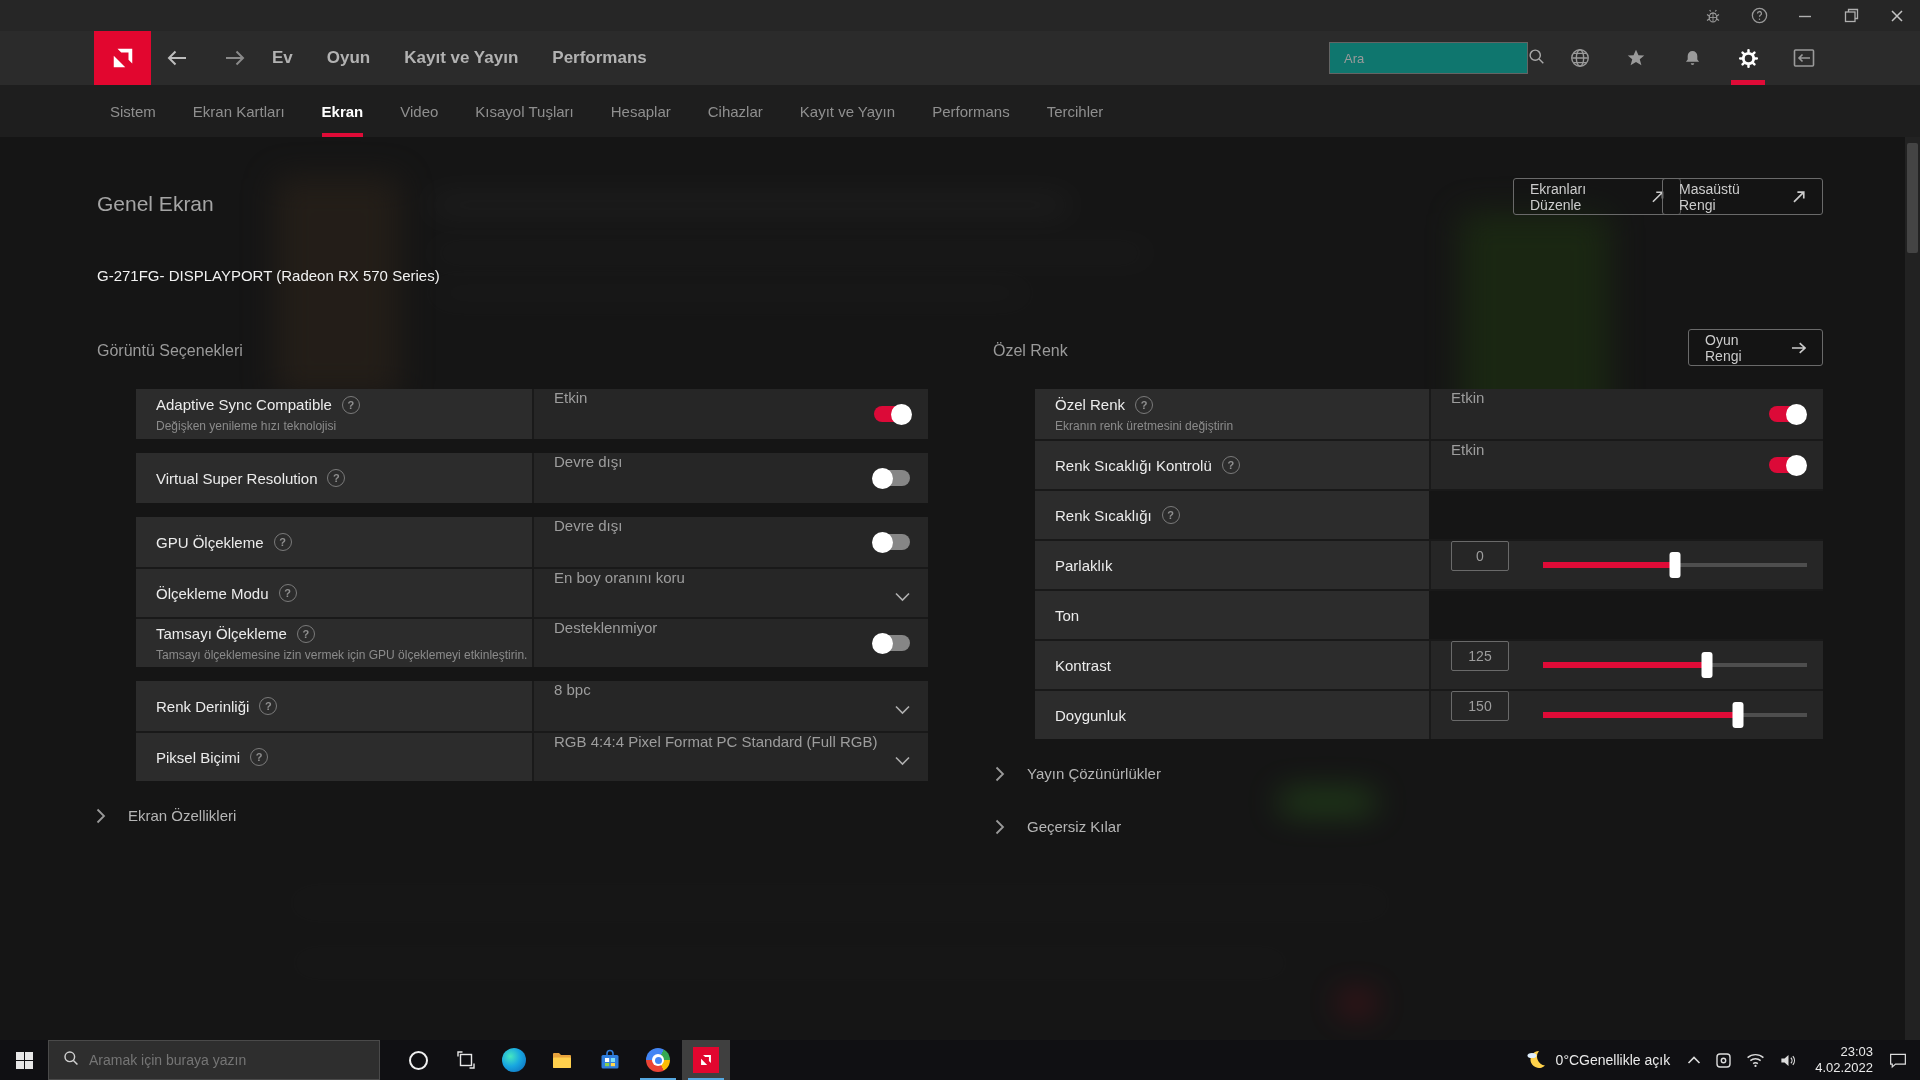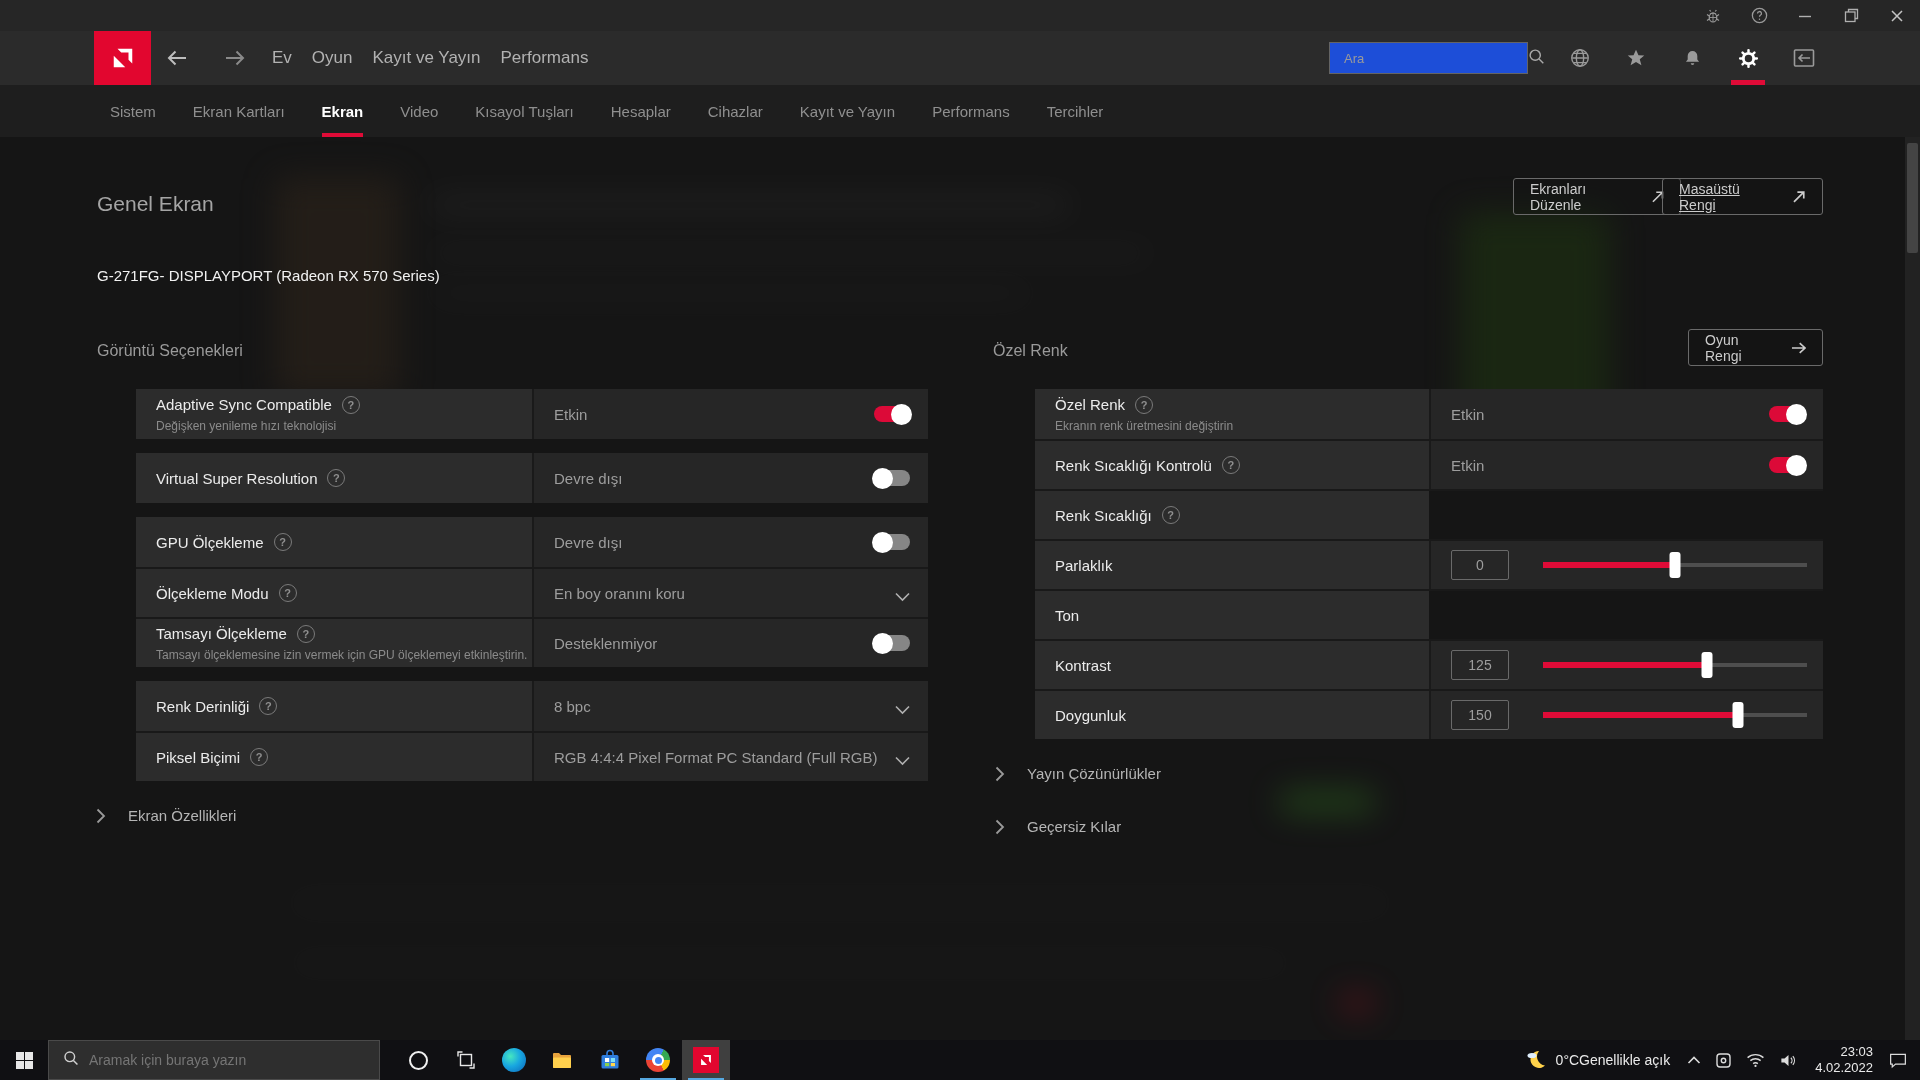--- a/index.html
+++ b/index.html
@@ -11,24 +11,24 @@
   .titlebar .controls { position:absolute; right:0; top:0; height:31px; display:flex; align-items:center; }
   .tb-btn { width:46px; height:31px; display:flex; align-items:center; justify-content:center; color:#9a9a9a; }
   .tb-btn svg { display:block; }
 
   
   .navbar { position:absolute; left:0; top:31px; width:1920px; height:54px; background:#2b2b2b; }
   .amd-logo { position:absolute; left:94px; top:0; width:57px; height:54px; background:#e2062f;
               display:flex; align-items:center; justify-content:center; }
   .nav-arrows { position:absolute; left:160px; top:0; height:54px; display:flex; align-items:center; gap:24px; }
   .nav-arrow { width:34px; height:34px; display:flex; align-items:center; justify-content:center; }
-  .nav-items { position:absolute; left:272px; top:0; height:54px; display:flex; align-items:center; gap:20px; }
+  .nav-items { position:absolute; left:272px; top:0; height:54px; display:flex; align-items:center; gap:34px;font-weight:bold; }
   .nav-item { font-size:17px; color:#b2b2b2; cursor:default; }
   .nav-search { position:absolute; left:1329px; top:11px; width:199px; height:32px;
-                border:1px solid #646464; background:#1d4ed8; display:flex; align-items:center; }
+                border:1px solid #646464; background:#0f766e; display:flex; align-items:center; }
   .nav-search input { flex:1; background:transparent; border:none; outline:none; color:#cfcfcf;
                       font-size:13px; padding:0 8px 0 14px; font-family:"Liberation Sans",sans-serif; }
   .nav-search input::placeholder { color:#9a9a9a; }
   .nav-search .mag { margin-right:10px; }
   .nav-icons { position:absolute; left:1552px; top:0; height:54px; display:flex; }
   .nav-ic { position:relative; width:56px; height:54px; display:flex; align-items:center; justify-content:center; }
   .nav-ic.active::after { content:""; position:absolute; left:11px; right:11px; bottom:0; height:5px; background:#df0b37; }
 
   
   .tabbar { position:absolute; left:0; top:85px; width:1920px; height:52px; background:#1e1e1e;
@@ -53,21 +53,21 @@
 
   
   .panel { position:absolute; }
   .group { margin-bottom:14px; }
   .row { display:flex; height:50px;margin-left:42px; }
   .group .row + .row { border-top:2px solid #191919; }
   .cell { height:100%; }
   .label-cell { width:50%; background:#2c2c2c; display:flex; flex-direction:column; justify-content:center;
                 padding-left:20px; }
   .value-cell { width:50%; background:#262626; border-left:2px solid #1a1a1a; position:relative;
-                display:flex; align-items:center; padding-left:20px; }
+                display:flex; padding-left:20px; }
   .lbl-line { display:flex; align-items:center; }
   .lbl { font-size:15px; color:#ececec; }
   .sub { font-size:12px; color:#8b8b8b; margin-top:5px; }
   .help { width:18px; height:18px; border:1px solid #7a7a7a; border-radius:50%; color:#8f8f8f;
           font-size:11px; font-weight:bold; display:inline-flex; align-items:center; justify-content:center;
           margin-left:10px; flex:0 0 auto; }
   .status { font-size:15px; color:#9d9d9d; }
 
   .toggle { position:absolute; right:18px; top:50%; margin-top:-8px; width:36px; height:16px;
             border-radius:8px; background:#868686; }
@@ -262,21 +262,21 @@
 
   <div class="page-title" style="top:55px;">Genel Ekran</div>
   <div class="display-name" style="top:130px;">G-271FG- DISPLAYPORT (Radeon RX 570 Series)</div>
 
   <div class="outline-btn" style="left:1477px; top:41px; width:168px;margin-left:36px;">
     <span>Ekranları Düzenle</span>
     <svg width="14" height="14" viewBox="0 0 14 14" fill="none" stroke="#cccccc" stroke-width="1.7">
       <path d="M2 12 L12 2 M5.5 2 H12 V8.5"></path>
     </svg>
   </div>
-  <div class="outline-btn" style="left:1662px; top:41px; width:161px;text-decoration:underline;">
+  <div class="outline-btn" style="left:1662px; top:41px; width:161px;">
     <span>Masaüstü Rengi</span>
     <svg width="14" height="14" viewBox="0 0 14 14" fill="none" stroke="#cccccc" stroke-width="1.7">
       <path d="M2 12 L12 2 M5.5 2 H12 V8.5"></path>
     </svg>
   </div>
 
   <div class="section-title" style="left:97px; top:205px;">Görüntü Seçenekleri</div>
   <div class="section-title" style="left:993px; top:205px;">Özel Renk</div>
 
   <div class="outline-btn" style="left:1688px; top:192px; width:135px;">

